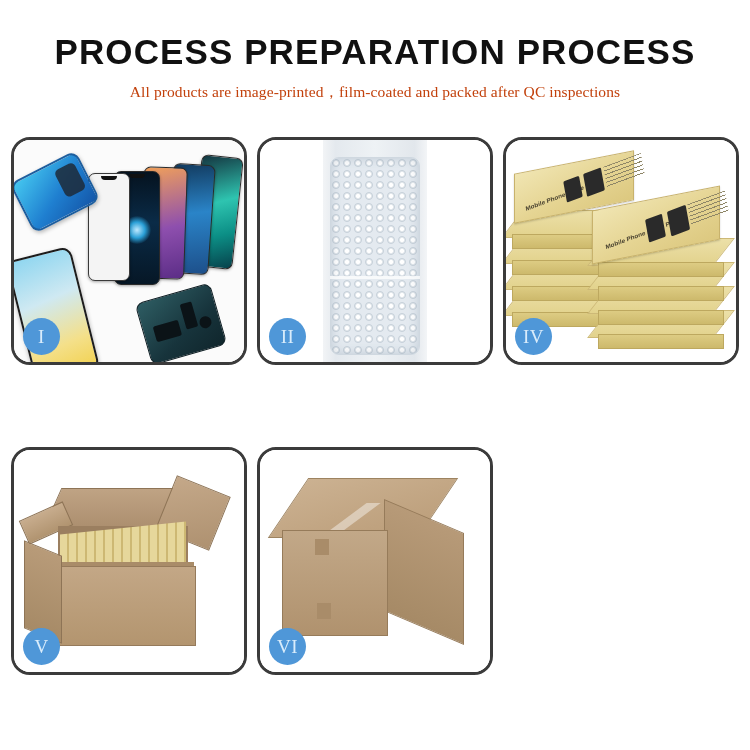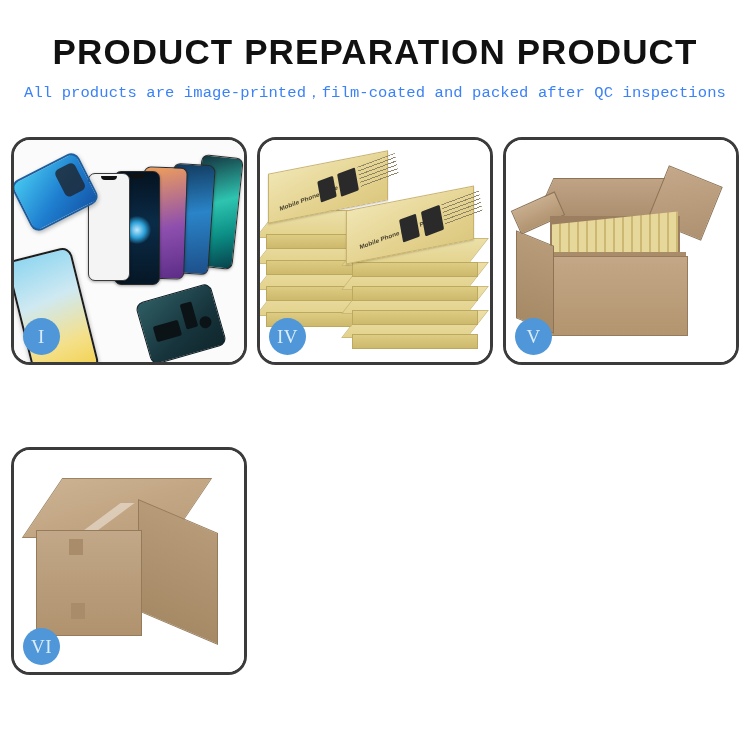--- a/index.html
+++ b/index.html
@@ -21,23 +21,23 @@
     font-size: 35px;
     font-weight: 700;
     letter-spacing: 1.1px;
     color: #111111;
     line-height: 1.05;
     font-family: "Liberation Sans", sans-serif;
   }
   .subtitle {
     margin-top: 11px;
     font-size: 15.5px;
-    color: #3b82f6;
+    color: #c2410c;
     letter-spacing: .1px;
-    font-family: Liberation Mono, monospace;
+    font-family: Liberation Serif, serif;
   }
 
   
   .grid {
     position: absolute;
     left: 11px;
     top: 137px;
     width: 728px;
     display: grid;
     grid-template-columns: 236px 236px 236px;
@@ -240,21 +240,21 @@
     background:linear-gradient(180deg,#b79a78 0%, #a68a66 100%); border:1px solid #967b5a;
     transform:skewY(23deg); }
   .c6-tape{ position:absolute; left:52px; top:24px; width:14px; height:66px;
     background:rgba(255,255,255,.42); transform:skewX(-34deg) rotate(0deg); }
   .c6-tab{ position:absolute; background:#a98c69; }
 </style>
 </head>
 <body>
 
 <div class="header">
-  <div class="title">PRODUCT PREPARATION PRODUCT</div>
+  <div class="title">PROCESS PREPARATION PROCESS</div>
   <div class="subtitle">All products are image-printed，film-coated and packed after QC inspections</div>
 </div>
 
 <div class="grid">
 
   <div class="panel">
     <div class="stage">
       <div class="p1bg"></div>
 
       <div class="phonefan">
@@ -289,20 +289,30 @@
         
         
         
         
         
       </div>
     </div>
     <div class="badge">I</div>
   </div>
 
+  <div class="panel">
+    <div class="stage">
+      <div class="bw-bg"></div>
+      <div class="bw-sheet"></div>
+      <div class="bw-pack">
+        <div class="bw-seam" style="top:118px;"></div>
+      </div>
+    </div>
+    <div class="badge">II</div>
+  </div>
 
 
   <div class="panel">
     <div class="stage">
       <div class="s4-bg"></div>
 
       <div class="sbox" style="left:6px;top:148px;width:104px;">
           <div class="top"></div>
           <div class="side"></div>
         </div>

